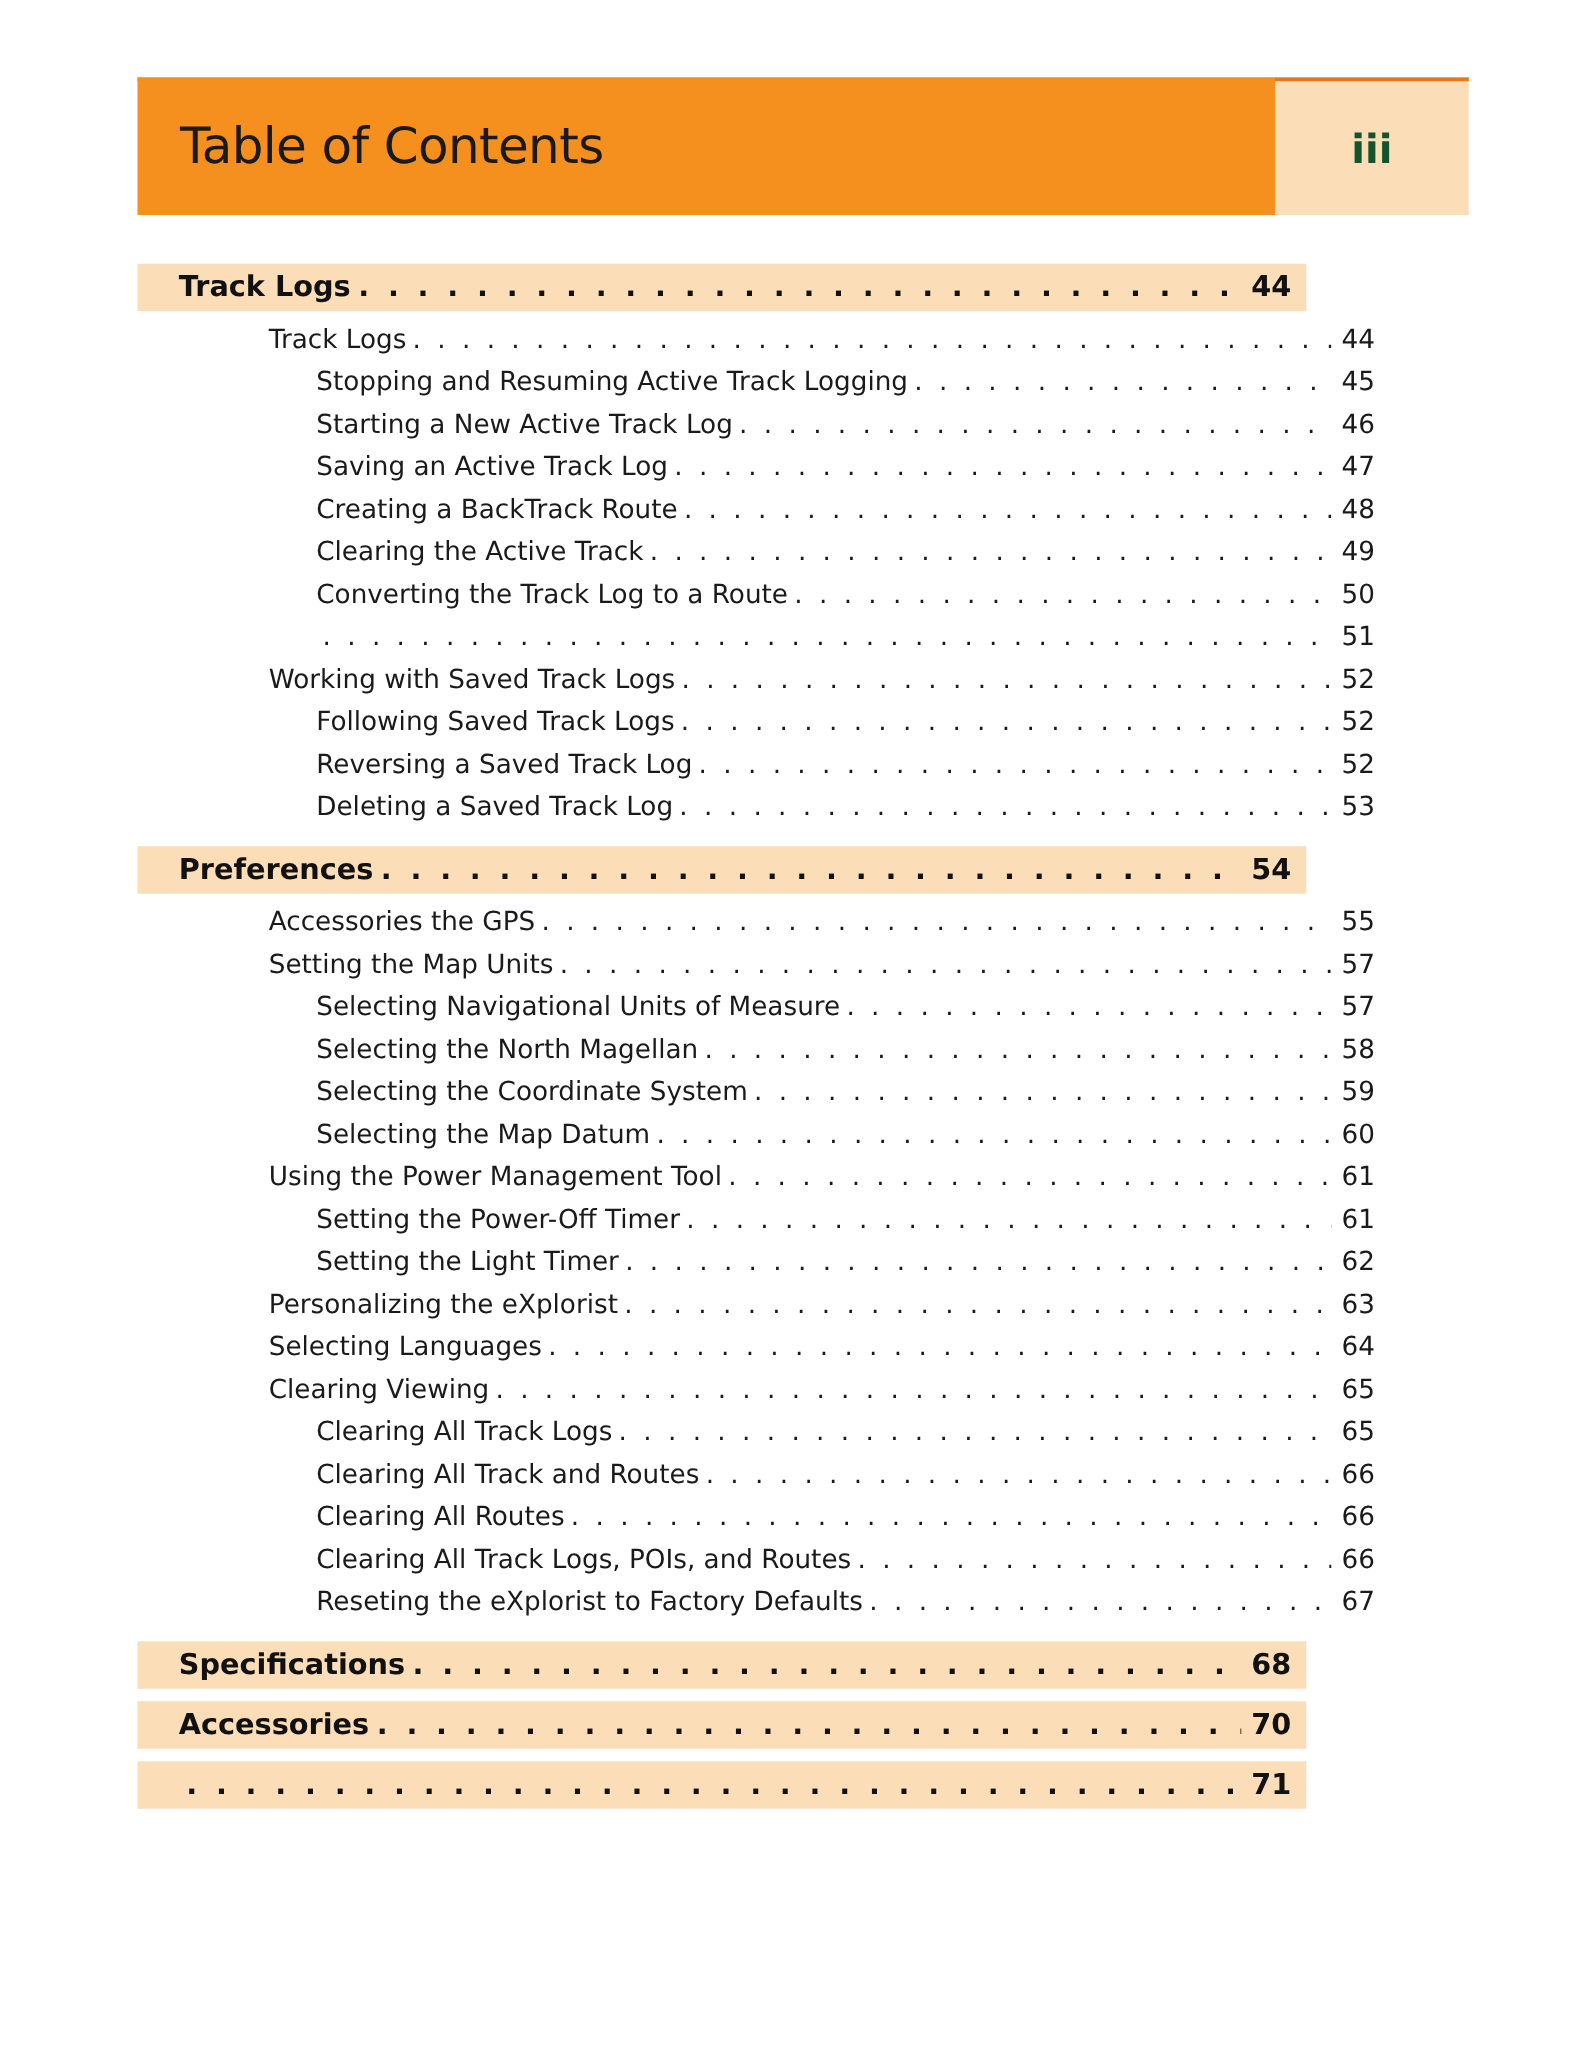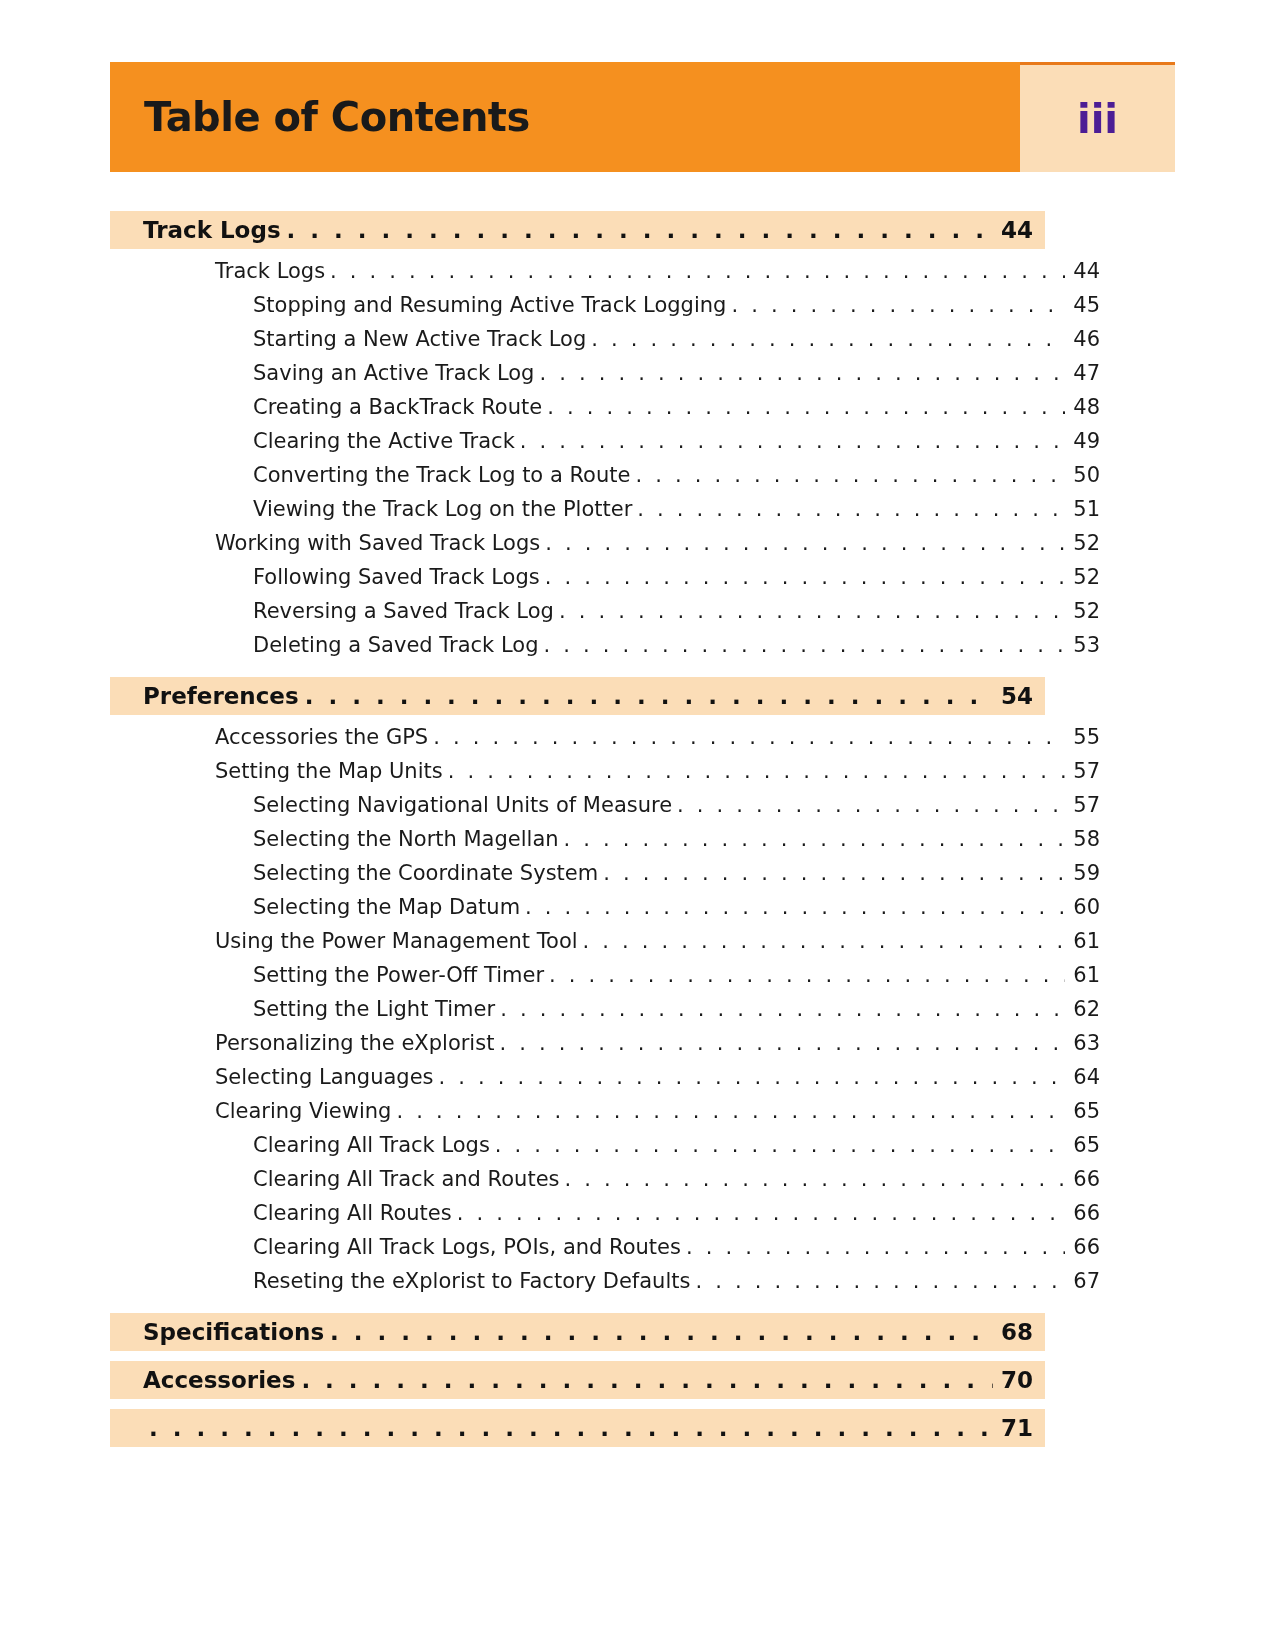--- a/index.html
+++ b/index.html
@@ -31,39 +31,39 @@
     align-items: stretch;
   }
   .header-title-box {
     background: #F5901F;
     width: 910px;
     display: flex;
     align-items: center;
   }
   .header-title {
     font-family: "DejaVu Sans", sans-serif;
-    font-weight: bold;
+    font-weight: normal;
     font-size: 40px;
     color: #1a1a1a;
     letter-spacing: -0.5px;
     padding-left: 34px;
   }
   .header-page-box {
     background: #FBDDB7;
     flex: 1;
     display: flex;
     align-items: center;
     justify-content: center;
     border-top: 3px solid #E8791A;
   }
   .header-page-num {
     font-family: "DejaVu Sans", sans-serif;
     font-weight: bold;
-    font-size: 40px;
-    color: #4c1d95;
+    font-size: 32px;
+    color: #14532d;
     text-align: right;
   }
   .header-rule {
     position: absolute;
     left: 110px;
     top: 62px;
     width: 1065px;
     height: 3px;
     background: #E8791A;
   }
@@ -201,21 +201,20 @@
         <span class="lbl">Clearing the Active Track</span>
         <span class="dots">. . . . . . . . . . . . . . . . . . . . . . . . . . . . . . . . . . . . . . . . . . . . . . . . . . . . . . . . . . . . . . . . . . . . . . . . . . . . . . . . . . . . . . . . . . . . . . . . . . . . . . . . . . . . . . . . . . . . . . . . </span>
         <span class="pg">49</span>
       </div>
       <div class="entry level-2">
         <span class="lbl">Converting the Track Log to a Route</span>
         <span class="dots">. . . . . . . . . . . . . . . . . . . . . . . . . . . . . . . . . . . . . . . . . . . . . . . . . . . . . . . . . . . . . . . . . . . . . . . . . . . . . . . . . . . . . . . . . . . . . . . . . . . . . . . . . . . . . . . . . . . . . . . . </span>
         <span class="pg">50</span>
       </div>
       <div class="entry level-2">
-        <span class="lbl">Viewing the Track Log on the Plotter</span>
         <span class="dots">. . . . . . . . . . . . . . . . . . . . . . . . . . . . . . . . . . . . . . . . . . . . . . . . . . . . . . . . . . . . . . . . . . . . . . . . . . . . . . . . . . . . . . . . . . . . . . . . . . . . . . . . . . . . . . . . . . . . . . . . </span>
         <span class="pg">51</span>
       </div>
       <div class="entry level-1">
         <span class="lbl">Working with Saved Track Logs</span>
         <span class="dots">. . . . . . . . . . . . . . . . . . . . . . . . . . . . . . . . . . . . . . . . . . . . . . . . . . . . . . . . . . . . . . . . . . . . . . . . . . . . . . . . . . . . . . . . . . . . . . . . . . . . . . . . . . . . . . . . . . . . . . . . </span>
         <span class="pg">52</span>
       </div>
       <div class="entry level-2">
         <span class="lbl">Following Saved Track Logs</span>

